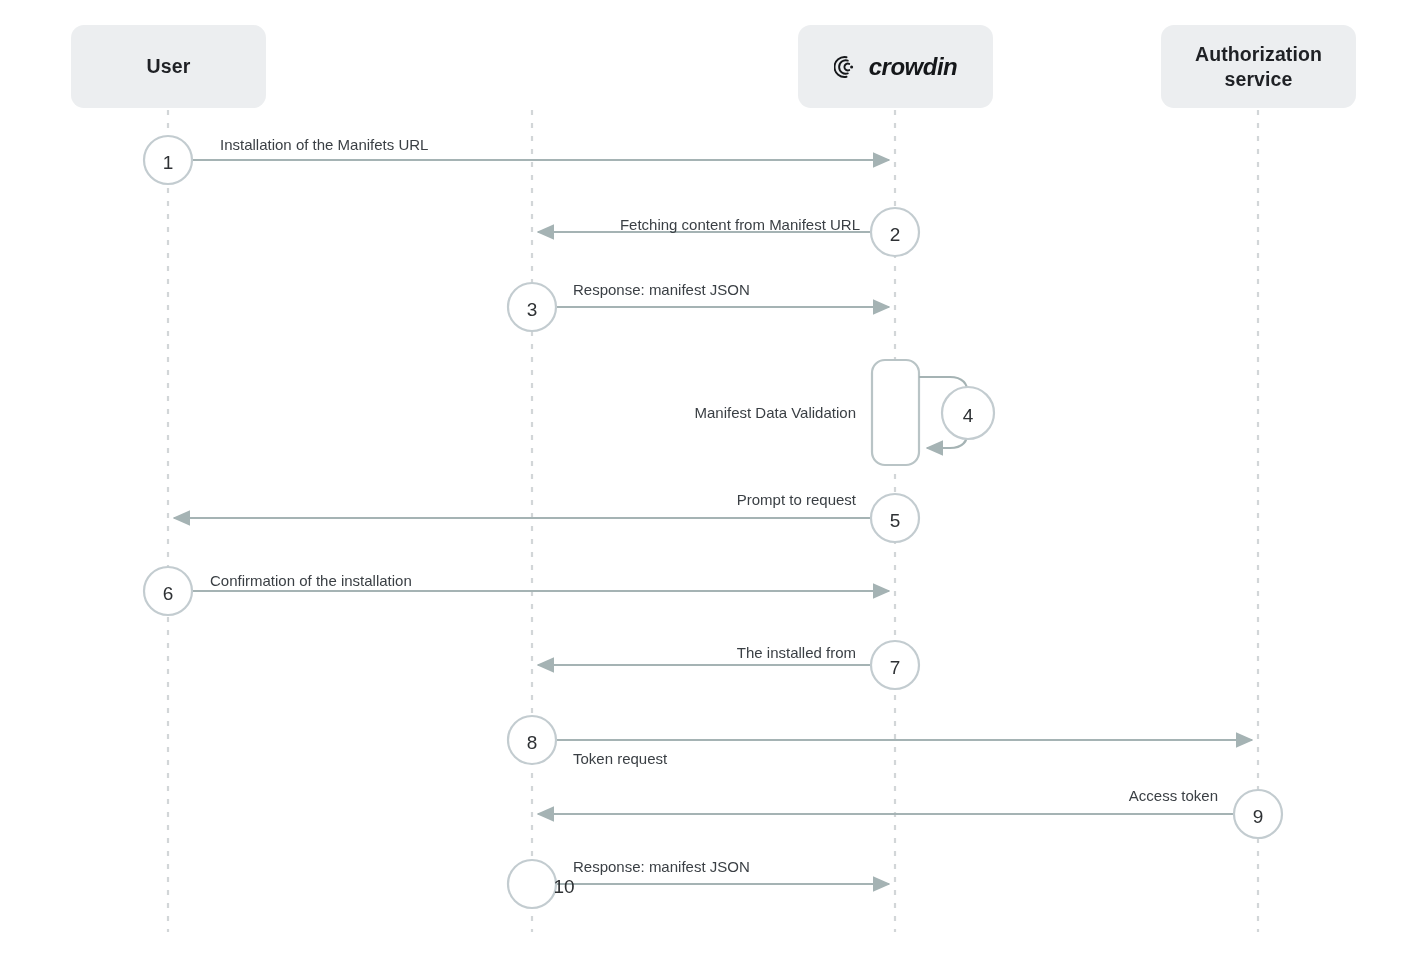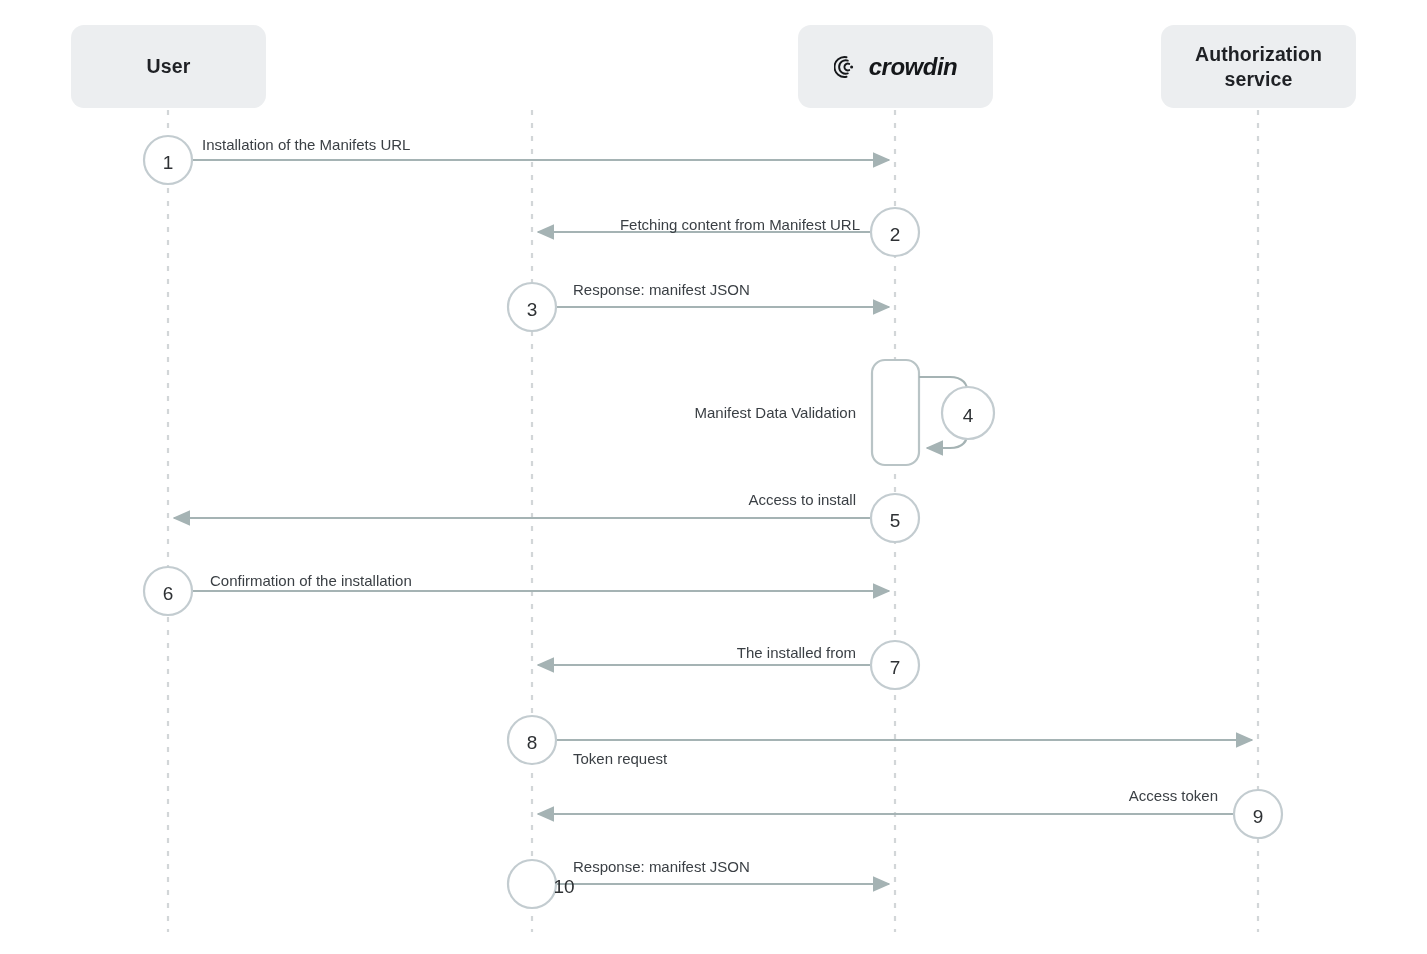--- a/index.html
+++ b/index.html
@@ -150,29 +150,29 @@
           <path d="M15.2 10.9 A3.4 3.4 0 1 0 15.2 17.1"></path>
         </g>
         <g fill="#15171a">
           <circle cx="17.6" cy="14" r="1.5"></circle>
         </g>
       </svg>
       <span class="logo-text">crowdin</span>
     </span>
   </div>
 
-  <div class="msg-label left" style="left:202px; top:137px;">Installation of the Manifets URL</div>
+  <div class="msg-label left" style="left:220px; top:137px;">Installation of the Manifets URL</div>
 
   <div class="msg-label right" style="left:520px; top:209px; width:340px;margin-top:8px;">Fetching content from Manifest URL</div>
 
   <div class="msg-label left" style="left:573px; top:282px;">Response: manifest JSON</div>
 
   <div class="msg-label right" style="left:520px; top:405px; width:336px;">Manifest Data Validation</div>
 
-  <div class="msg-label right" style="left:560px; top:492px; width:296px;">Access to install</div>
+  <div class="msg-label right" style="left:560px; top:492px; width:296px;">Prompt to request</div>
 
   <div class="msg-label left" style="left:210px; top:573px;">Confirmation of the installation</div>
 
   <div class="msg-label right" style="left:560px; top:645px; width:296px;">The installed from</div>
 
   <div class="msg-label left" style="left:573px; top:751px;">Token request</div>
 
   <div class="msg-label right" style="left:920px; top:788px; width:298px;">Access token</div>
 
   <div class="msg-label left" style="left:573px; top:859px;">Response: manifest JSON</div>

